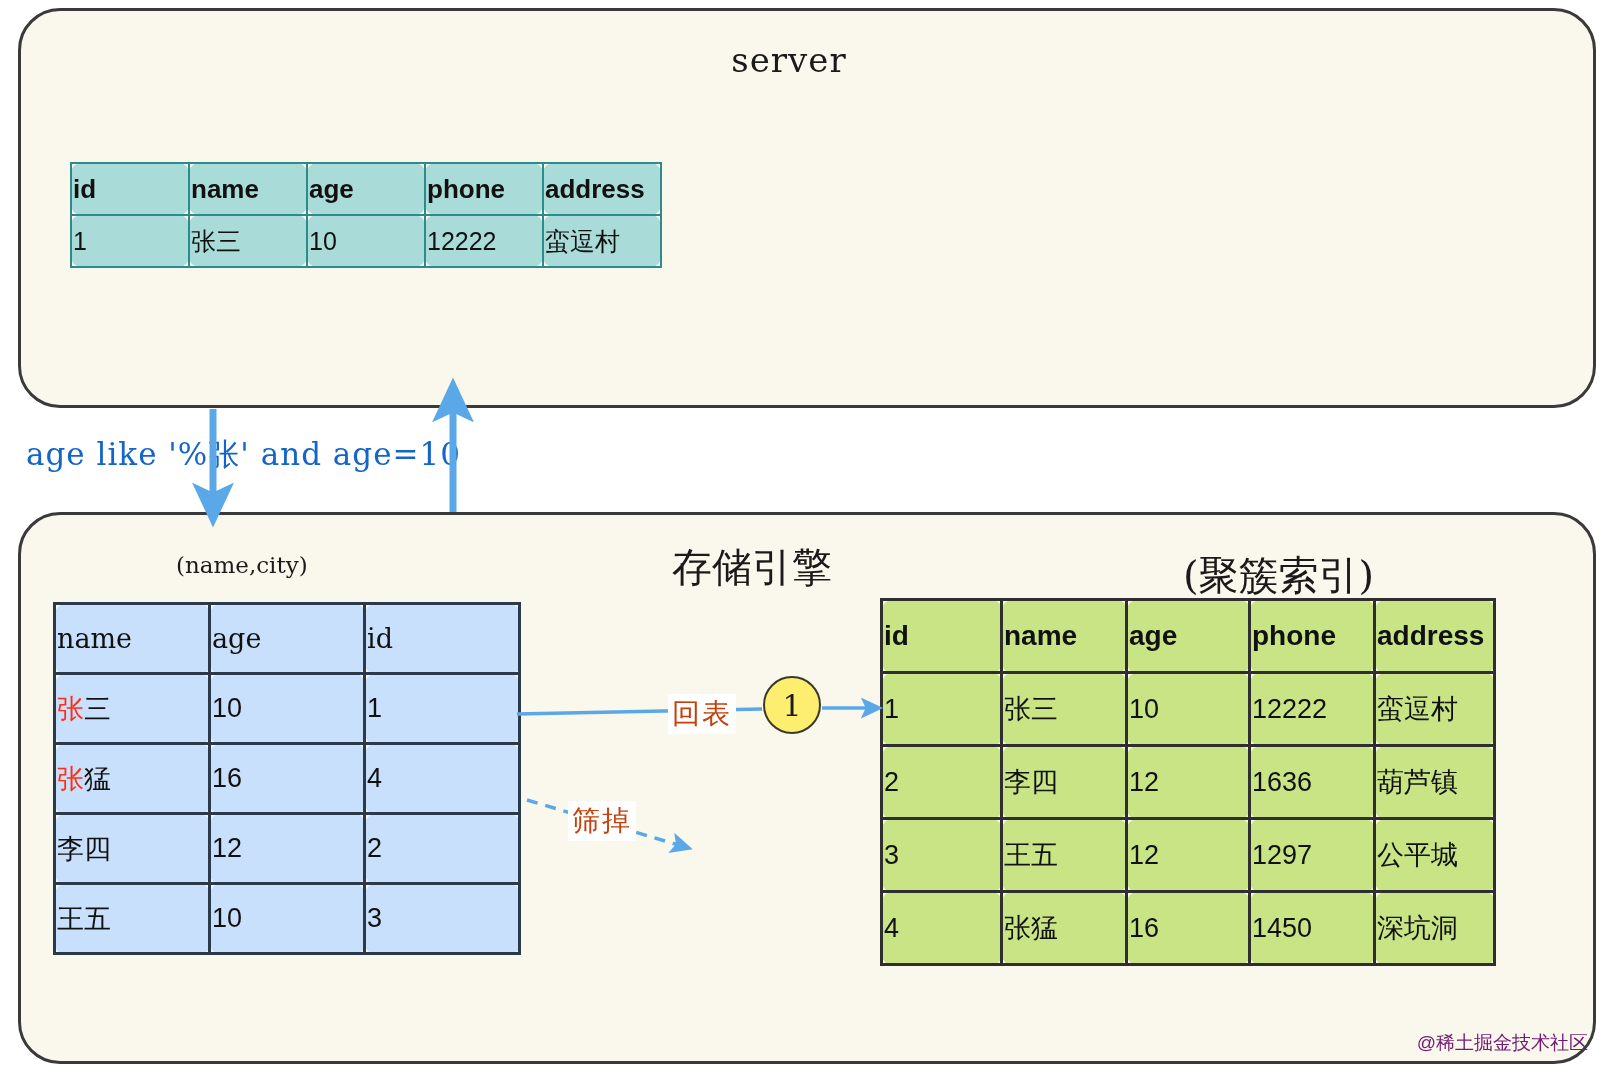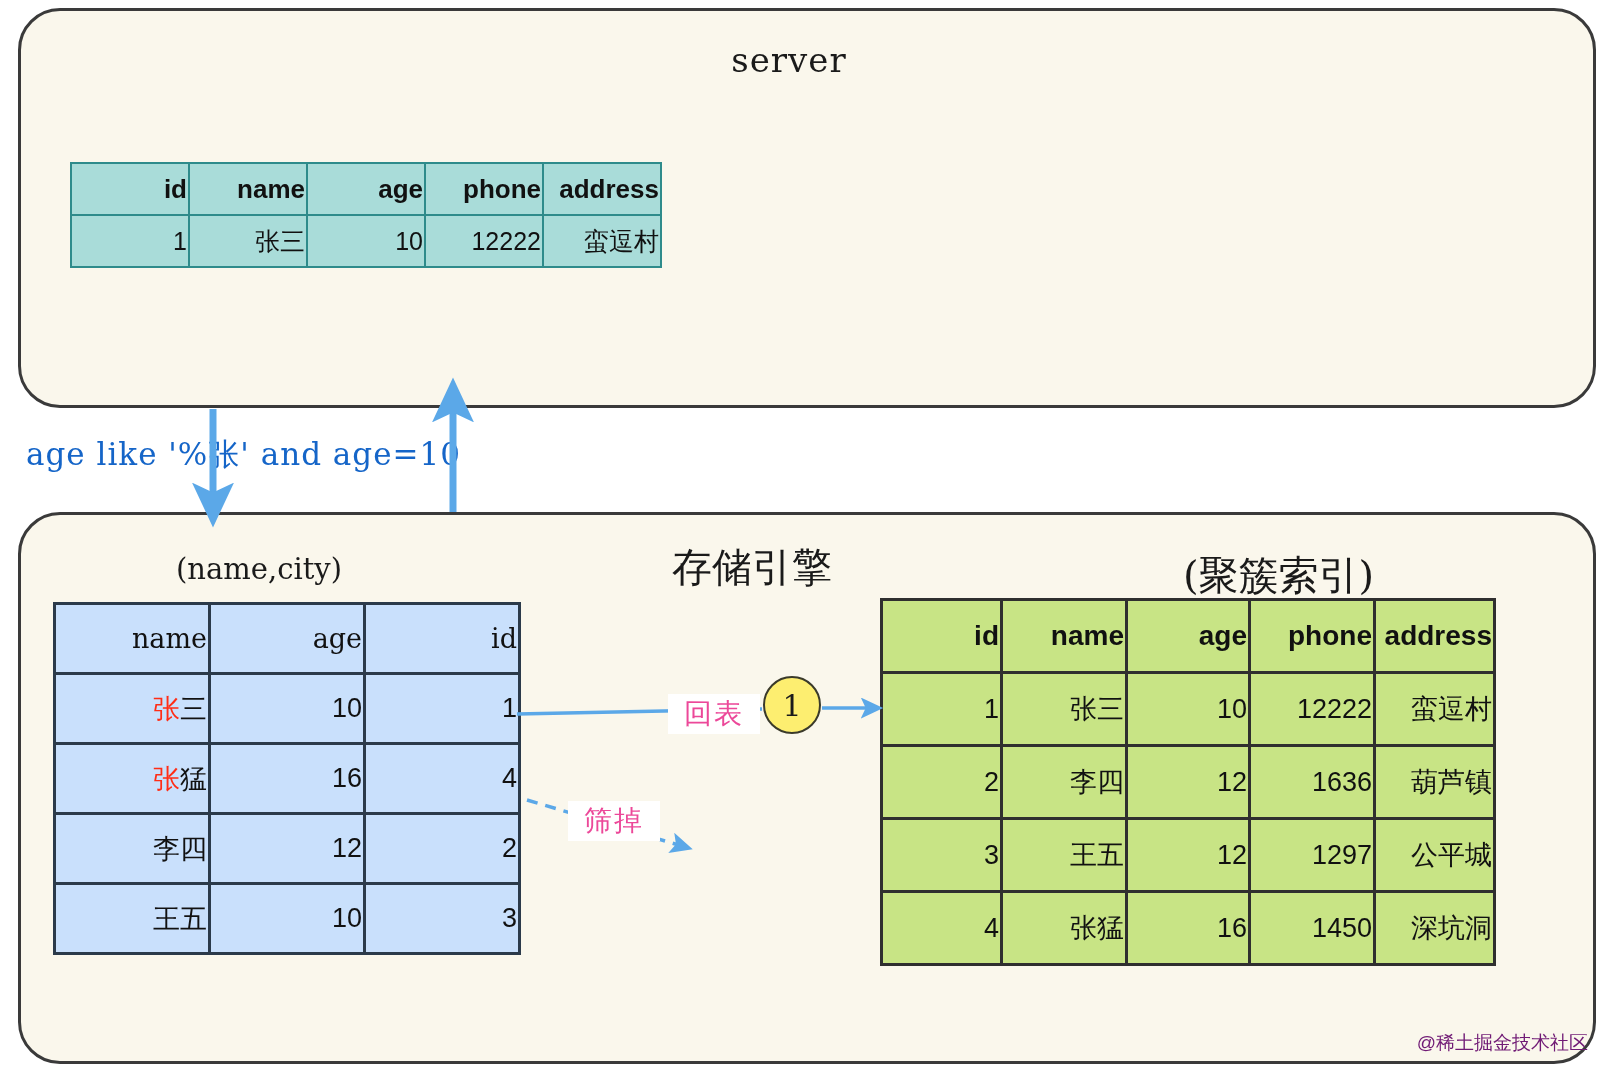--- a/index.html
+++ b/index.html
@@ -29,35 +29,36 @@
   #server-title{ left:0; top:40px; width:1578px; text-align:center; font-size:34px; letter-spacing:1px;}
 
   .sub-title{
     position:absolute;
     font-family:"DejaVu Serif", serif;
     font-size:40px;
     color:#1a1a1a;
     white-space:nowrap;
   }
   #engine-title{ left:672px; top:540px; }
-  #index-label{  left:176px; top:552px; font-size:29px;}
+  #index-label{  left:176px; top:552px; font-size:23px;}
   #cluster-label{left:1183px;top:548px; }
 
   
   table.grid{
     position:absolute;
     border-collapse:collapse;
     table-layout:fixed;
   }
   table.grid td, table.grid th{
-    text-align:right;
+    text-align:left;
     vertical-align:middle;
     box-sizing:border-box;
     font-weight:normal;
     color:#111;
+    border-radius:10px;
   }
 
   
   #server-table{ left:70px; top:162px; }
   #server-table td,#server-table th{
     border:2px solid #2e8b8b;
     background:#a9dcd9;
     height:52px;
     font-size:25px;
   }
@@ -128,22 +129,22 @@
     font-family:"DejaVu Serif", serif;
     font-size:30px;
     color:#1a1a1a;
   }
 
   .edge-label{
     position:absolute;
     background:#ffffff;
     font-family:"DejaVu Serif", serif;
     font-size:28px;
-    color:#ec4899;
-    padding:1px 16px;
+    color:#c2410c;
+    padding:1px 4px;
     white-space:nowrap;
     letter-spacing:2px;
   }
   #label-huibiao{ left:668px; top:694px; }
   #label-shaidiao{ left:568px; top:801px; }
 
   #watermark{
     position:absolute;
     right:26px; bottom:16px;
     font-size:19px;

